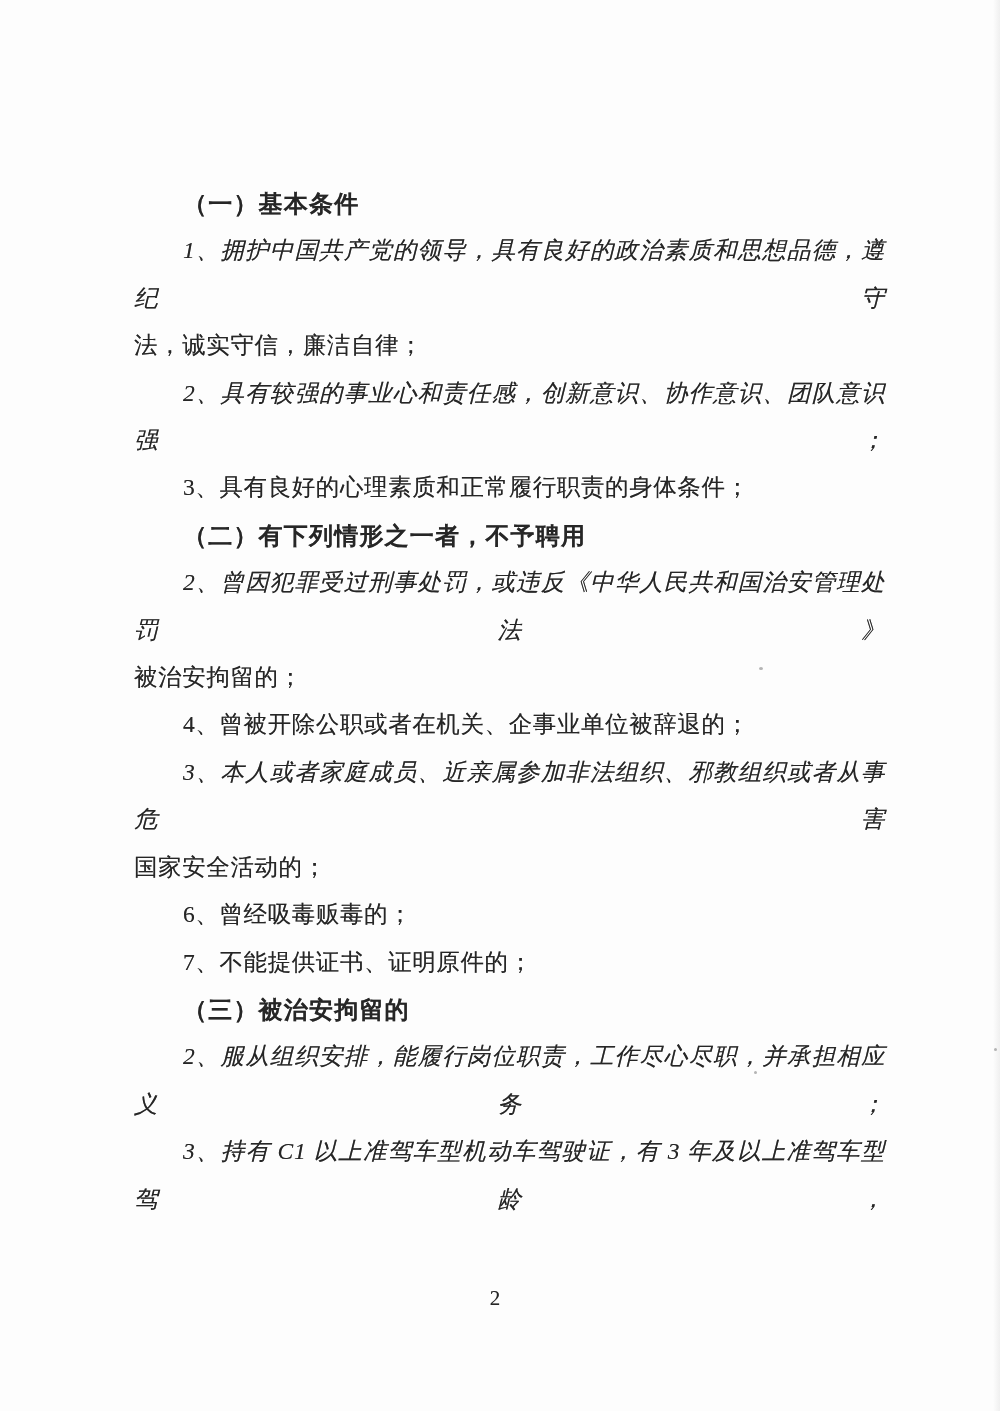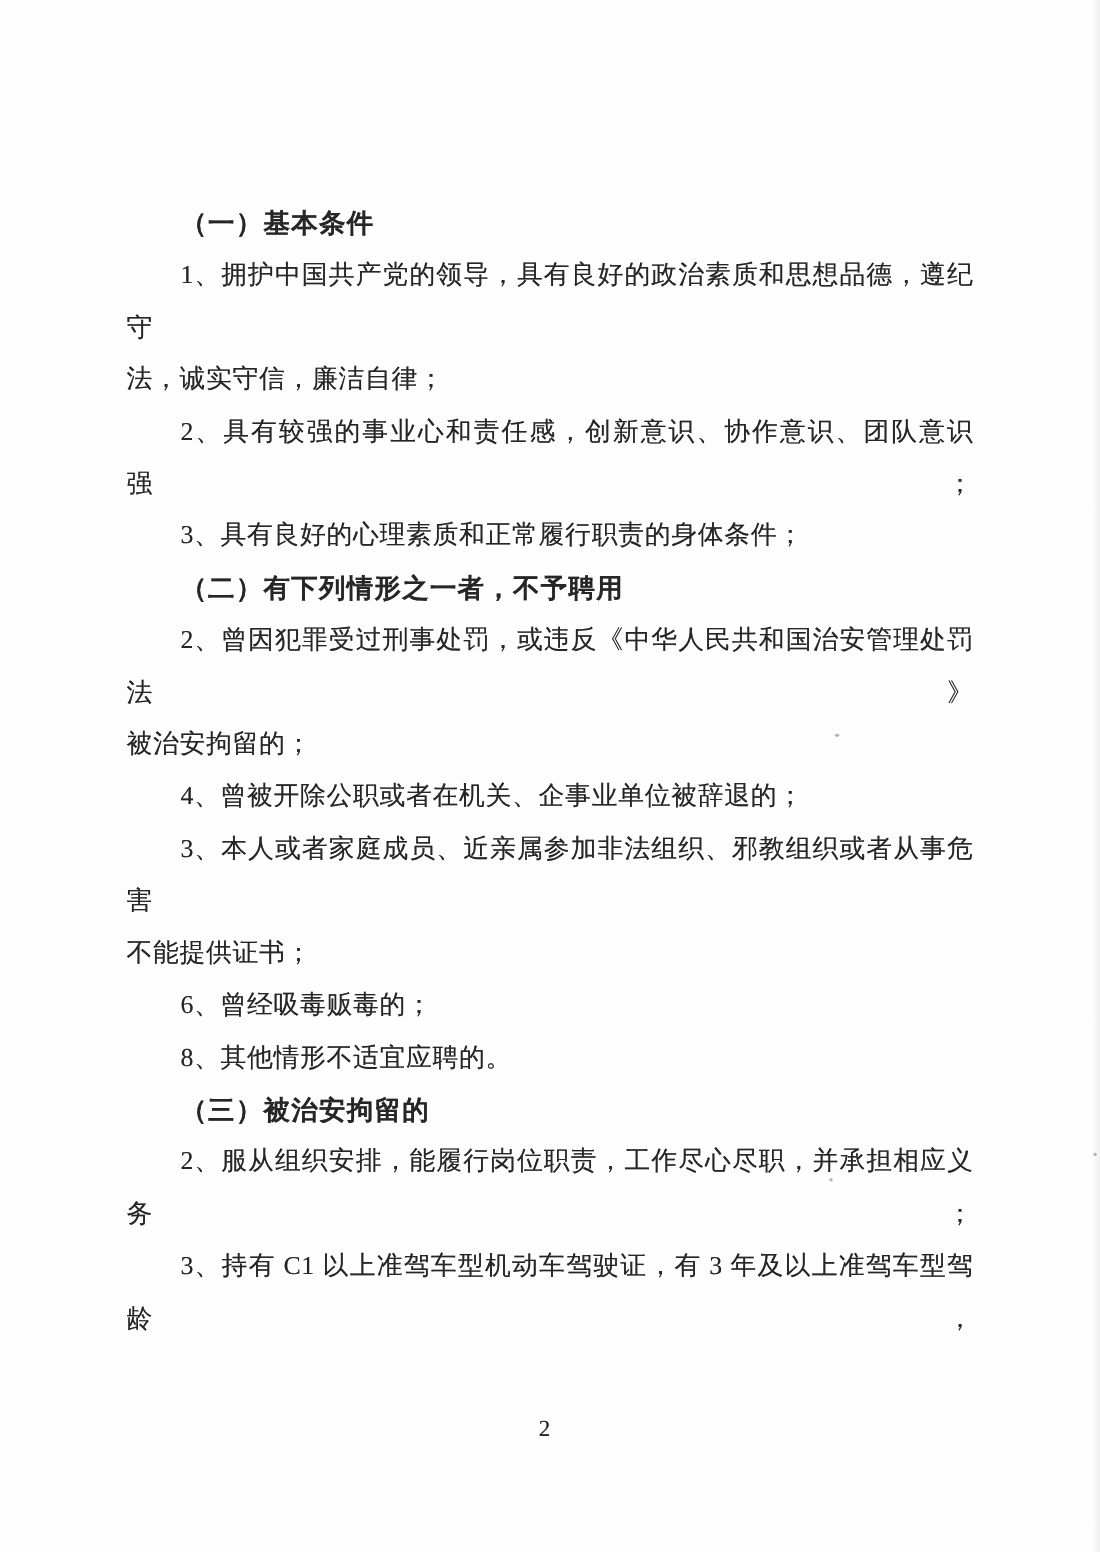--- a/index.html
+++ b/index.html
@@ -21,27 +21,29 @@
     left: 115px;
     right: 115px;
     top: 180px;
   }
   .line {
     font-size: 23.5px;
     line-height: 47.4px;
     letter-spacing: 0.6px;
     white-space: normal;
     text-shadow: 0 0 0.6px rgba(40,40,40,0.55);
+    margin-left: 19px;
   }
   .line.indent {
     text-indent: 49px;
   }
   .line.fill {
     text-align: justify;
     text-align-last: justify;
+    font-style: italic;
   }
   .line.heading {
     font-family: "Liberation Sans", "DejaVu Sans", sans-serif;
     font-weight: 700;
     font-size: 24px;
     letter-spacing: 1.2px;
   }
   .page-number {
     position: absolute;
     top: 1286px;
@@ -82,23 +84,23 @@
       <div class="line heading indent">（一）基本条件</div>
       <div class="line body indent fill">1、拥护中国共产党的领导，具有良好的政治素质和思想品德，遵纪守</div>
       <div class="line body">法，诚实守信，廉洁自律；</div>
       <div class="line body indent fill">2、具有较强的事业心和责任感，创新意识、协作意识、团队意识强；</div>
       <div class="line body indent">3、具有良好的心理素质和正常履行职责的身体条件；</div>
       <div class="line heading indent">（二）有下列情形之一者，不予聘用</div>
       <div class="line body indent fill">2、曾因犯罪受过刑事处罚，或违反《中华人民共和国治安管理处罚法》</div>
       <div class="line body">被治安拘留的；</div>
       <div class="line body indent">4、曾被开除公职或者在机关、企事业单位被辞退的；</div>
       <div class="line body indent fill">3、本人或者家庭成员、近亲属参加非法组织、邪教组织或者从事危害</div>
-      <div class="line body">不能提供证书；</div>
+      <div class="line body">国家安全活动的；</div>
       <div class="line body indent">6、曾经吸毒贩毒的；</div>
-      <div class="line body indent">8、其他情形不适宜应聘的。</div>
+      <div class="line body indent">7、不能提供证书、证明原件的；</div>
       <div class="line heading indent">（三）被治安拘留的</div>
       <div class="line body indent fill">2、服从组织安排，能履行岗位职责，工作尽心尽职，并承担相应义务；</div>
       <div class="line body indent fill">3、持有 C1 以上准驾车型机动车驾驶证，有 3 年及以上准驾车型驾龄，</div>
     </div>
   <div class="page-number">2</div>
   <div class="speck s1"></div>
   <div class="speck s2"></div>
   <div class="speck s3"></div>
   <div class="edge-shade"></div>
 </div>

